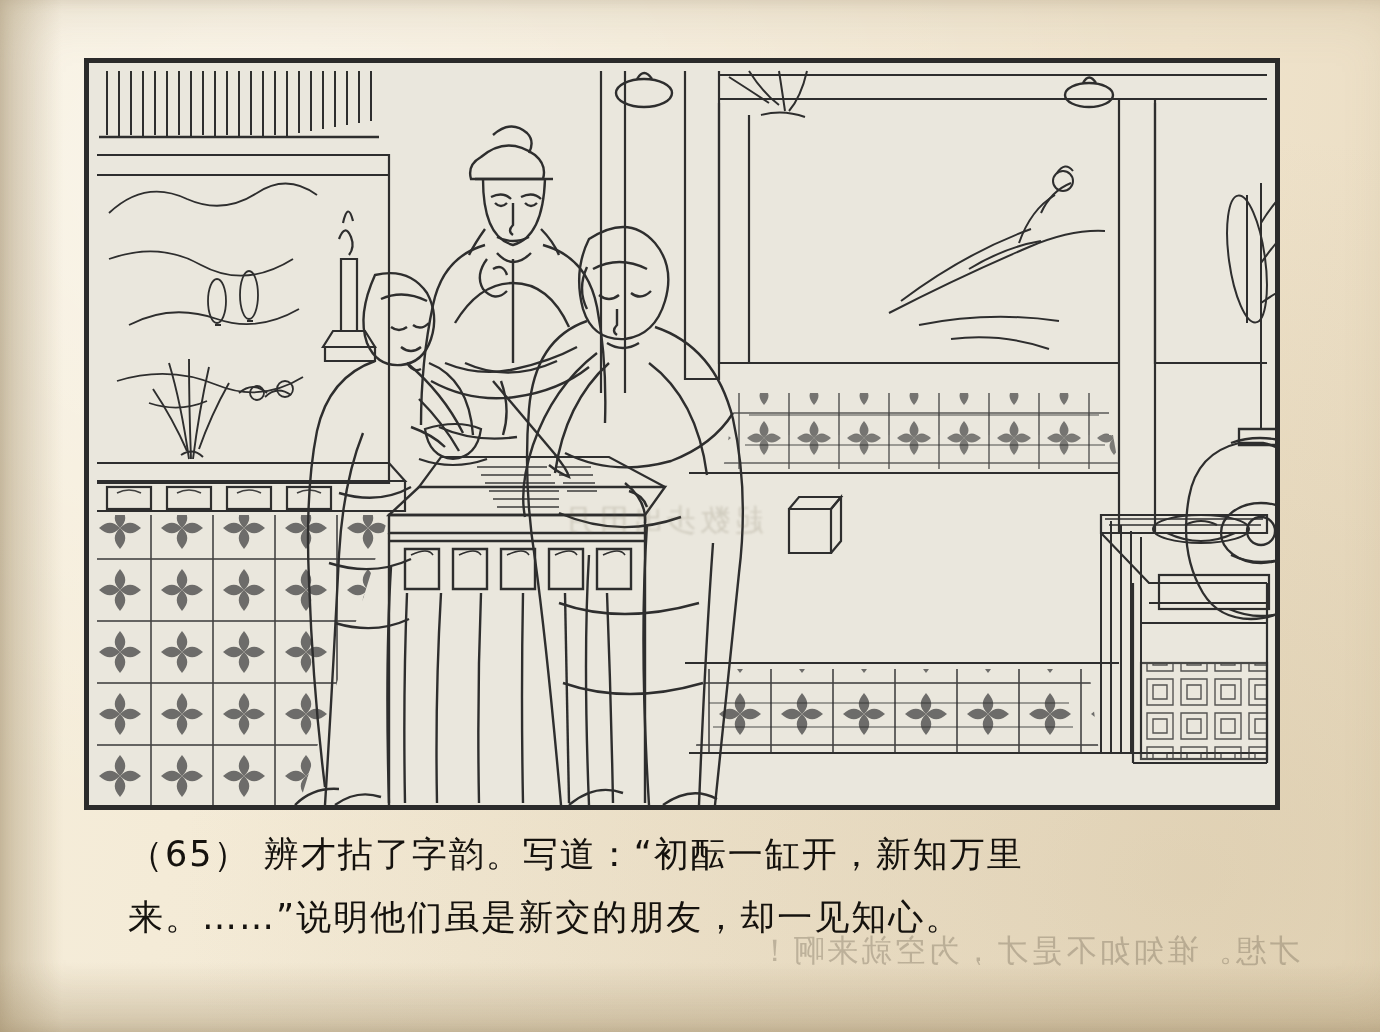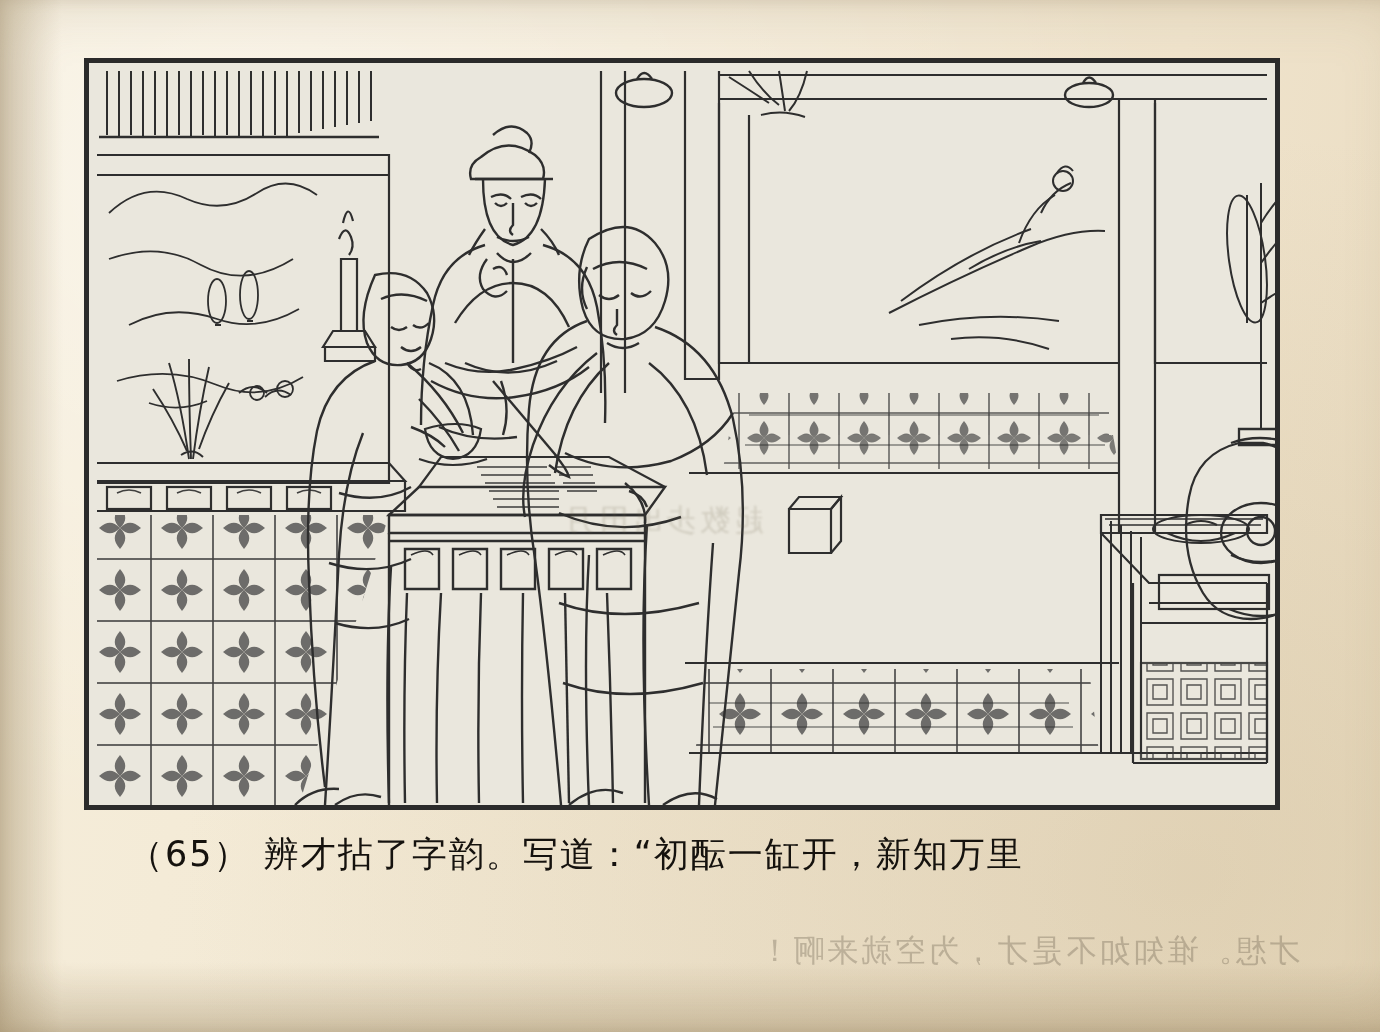--- a/index.html
+++ b/index.html
@@ -468,20 +468,21 @@
         </svg>
 
       </div>
     </div>
   </div>
 
   <div class="bleed2">起数步出田月</div>
 
   <div class="caption">
     <div class="line line1">（65）  辨才拈了字韵。写道：“初酝一缸开，新知万里</div>
+    <div class="line line2">来。……”说明他们虽是新交的朋友，却一见知心。</div>
   </div>
 
   <div class="bleed">才想。谁知如不是才，为空就来啊！</div>
 
   <div class="spine-shade"></div>
   <div class="bottom-shade"></div>
   <div class="edge-shadow"></div>
 </div>
 
 </body></html>

